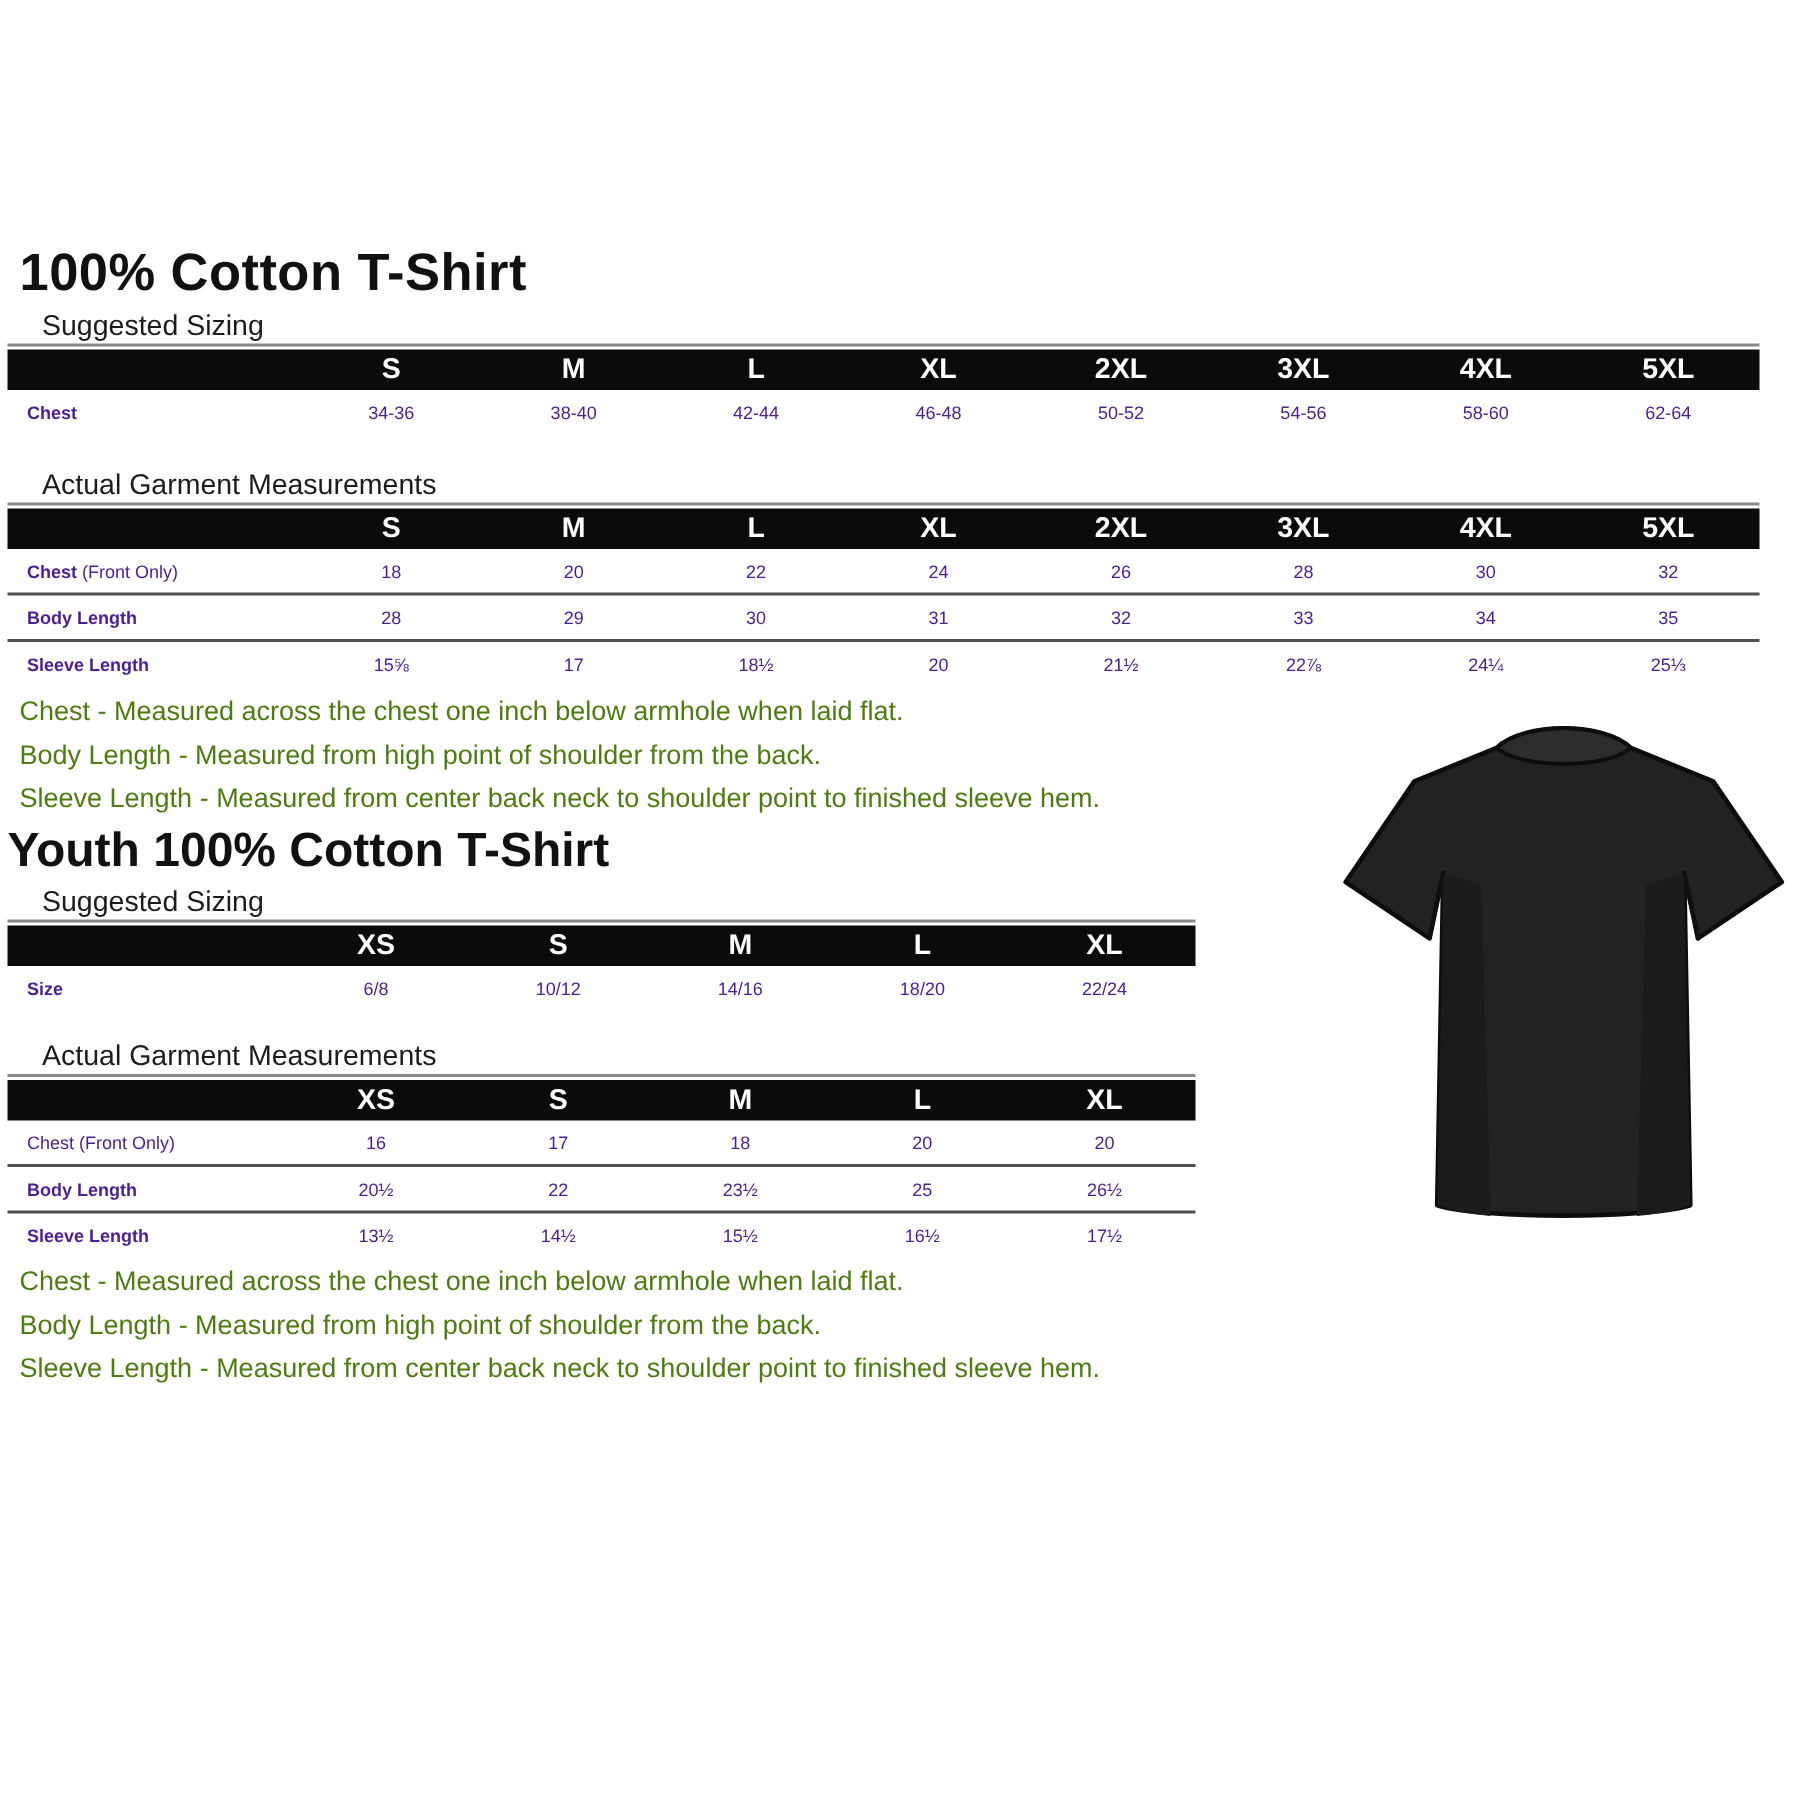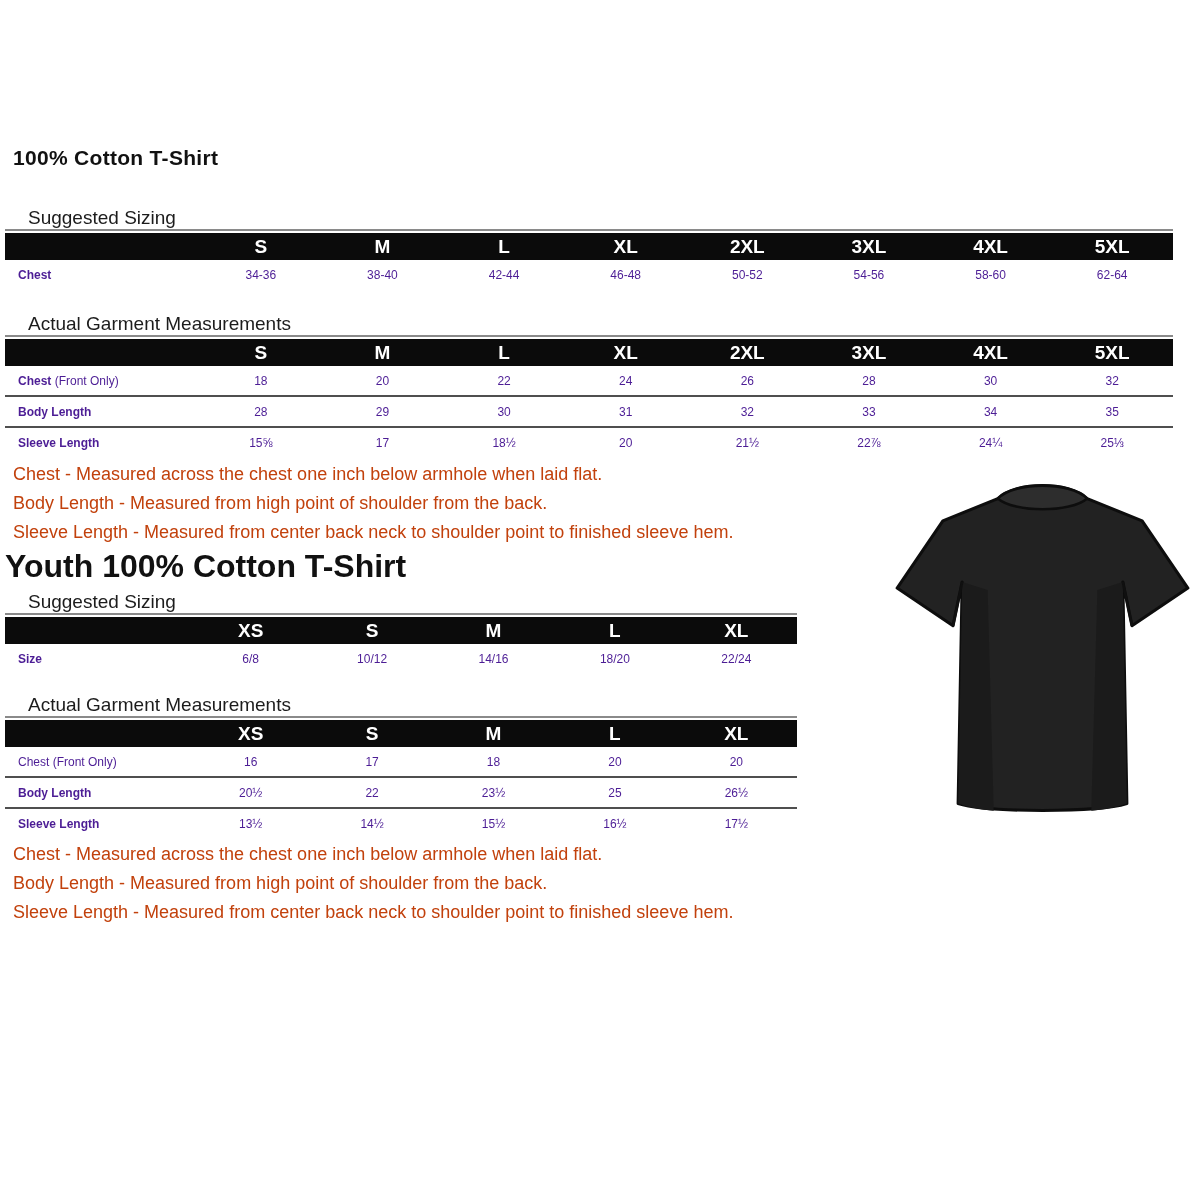--- a/index.html
+++ b/index.html
@@ -1,41 +1,41 @@
 <!DOCTYPE html>
 <html><head>
 <meta charset="utf-8">
 <style>
   html,body{margin:0;padding:0;background:#ffffff;}
   body{font-family:"Liberation Sans","DejaVu Sans",sans-serif;color:#151515;}
   #canvas{position:relative;width:1200px;height:1200px;background:#ffffff;overflow:hidden;}
 
   .abs{position:absolute;}
 
-  .main-title{left:13px;top:146px;font-size:21px;font-weight:700;letter-spacing:.3px;color:#111;}
+  .main-title{left:13px;top:162px;font-size:35px;font-weight:700;letter-spacing:.3px;color:#111;}
   .banner{left:347px;top:167px;width:556px;height:40px;background:#0b0b0b;color:#ffffff;
           font-size:29px;font-weight:700;letter-spacing:8px;text-align:center;line-height:41px;
           box-shadow:2px 3px 0 #3a3a3a;}
   .youth-title{left:5px;top:548px;font-size:32px;font-weight:700;color:#111;}
 
   .section-label{font-size:19px;color:#1c1c1c;margin-left:22px;}
 
   .sizing-table{}
   .rule{height:2px;background:#8a8a8a;margin-bottom:2px;}
   .trow{display:flex;align-items:center;}
   .thead{background:#0b0b0b;color:#ffffff;font-weight:700;height:27px;font-size:19px;}
   .tdata{height:29px;font-size:12px;color:#4c1d95;}
   .tdata + .tdata{border-top:2px solid #4f4f4f;}
   .tcell{flex:1;text-align:center;white-space:nowrap;}
   .labelcell{flex:0 0 var(--labelw,195px);text-align:left;padding-left:13px;box-sizing:border-box;}
   .labelcell b{font-weight:700;}
   .t-adult{--labelw:195px;}
   .t-youth{--labelw:185px;}
 
-  .notes{font-size:18px;line-height:29px;color:#c2410c;}
+  .notes{font-size:18px;line-height:29px;color:#4d7c0f;}
   .notes div{white-space:nowrap;}
 
   .tshirt-wrap{left:890px;top:468px;width:305px;height:358px;}
 </style>
 </head>
 <body>
 
 <div id="canvas">
 
   <div class="abs main-title">100% Cotton T-Shirt</div>

